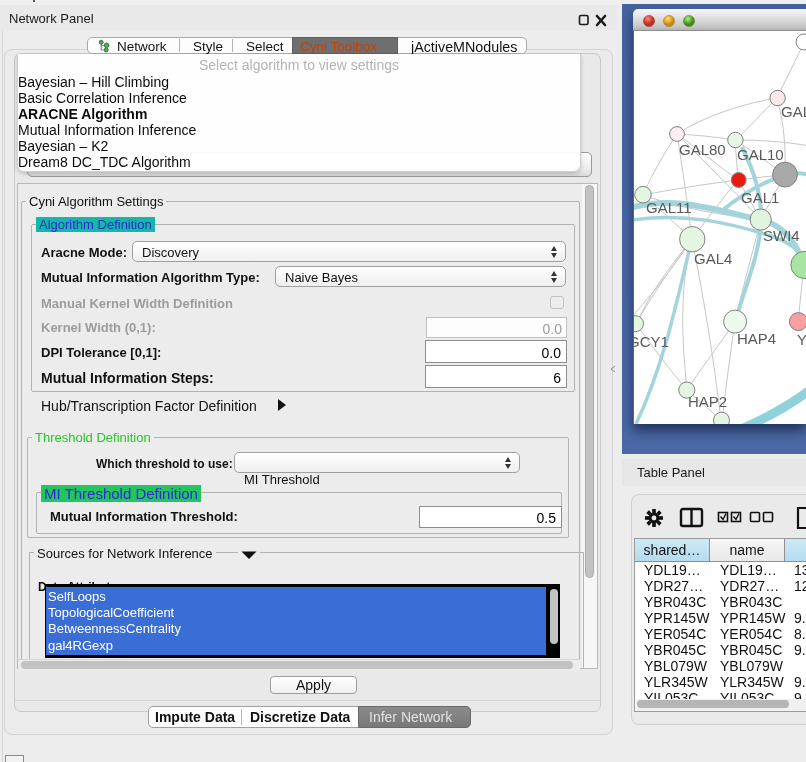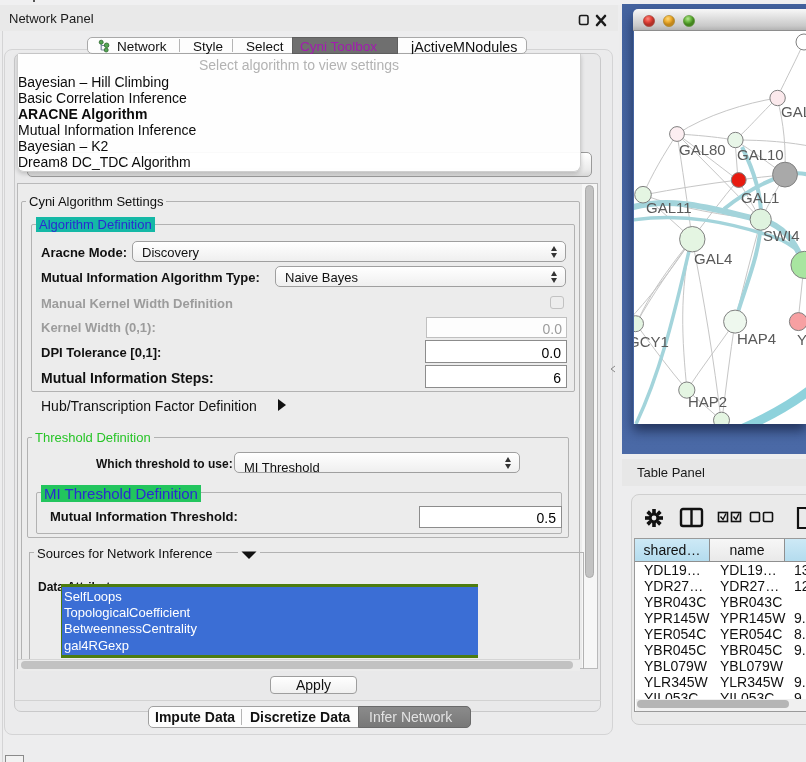--- a/index.html
+++ b/index.html
@@ -36,21 +36,21 @@
   <div class="abs" style="left:145px;top:2px;width:1px;height:13px;background:#b5b5b5;"></div>
   <svg class="abs" style="left:11px;top:2px;" width="14" height="14" viewBox="0 0 14 14">
     <path d="M3.2 3.5 L3.2 11 M3.2 6.5 L8 6.5 M3.2 11 L8 11" stroke="#7a8aa0" stroke-width="1.2" fill="none"></path>
     <circle cx="3.2" cy="3.2" r="2" fill="#55a855" stroke="#2c662c" stroke-width="0.8"></circle>
     <circle cx="8.6" cy="6.3" r="2.3" fill="#55a855" stroke="#2c662c" stroke-width="0.8"></circle>
     <circle cx="8.2" cy="11" r="2" fill="#55a855" stroke="#2c662c" stroke-width="0.8"></circle>
   </svg>
   <div class="abs" style="left:30px;top:1.5px;font-size:13.5px;color:#111;">Network</div>
   <div class="abs" style="left:106px;top:1.5px;font-size:13.5px;color:#111;">Style</div>
   <div class="abs" style="left:159px;top:1.5px;font-size:13.5px;color:#111;">Select</div>
-  <div class="abs" style="left:213px;top:1.5px;font-size:13.5px;color:#a21caf;">Cyni Toolbox</div>
+  <div class="abs" style="left:213px;top:1.5px;font-size:13.5px;color:#c2410c;">Cyni Toolbox</div>
   <div class="abs" style="left:324px;top:1.5px;font-size:14.3px;color:#111;">jActiveMNodules</div>
 </div>
 
 <div class="abs" style="left:27px;top:80px;font-size:13px;color:#8a8a8a;">Inference Algorithm</div>
 <div class="abs" style="left:27px;top:134px;font-size:13px;color:#8a8a8a;">Table Data</div>
 <div class="abs" style="left:27px;top:152px;width:565px;height:25px;background:linear-gradient(#ffffff,#ececec 70%,#d8d8d8);border:1px solid #9a9a9a;border-radius:5px;box-sizing:border-box;"></div>
 <div class="abs" style="left:32px;top:157px;font-size:13px;color:#9a9a9a;">galFiltered.sif (Sif form...</div>
 
 <div class="abs" style="left:17px;top:54px;width:564px;height:118px;background:rgba(255,255,255,0.95);border:1px solid #cfcfcf;border-top:none;border-radius:0 0 7px 7px;box-shadow:0 2px 4px rgba(0,0,0,0.18);box-sizing:border-box;"></div>
 <div class="abs" style="left:17px;top:57px;width:564px;text-align:center;font-size:14px;color:#b3b3b3;">Select algorithm to view settings</div>
@@ -100,36 +100,36 @@
 <div class="abs" style="left:41px;top:398px;font-size:14px;color:#111;">Hub/Transcription Factor Definition</div>
 <svg class="abs" style="left:276px;top:398px;" width="12" height="14">
     <path d="M2 1 L10 7 L2 13 Z" fill="#111"></path>
   </svg>
 
 <div class="abs" style="left:27px;top:437px;width:540px;height:99px;border:1px solid #b2b2b2;border-radius:2px;"></div>
 <div class="abs" style="left:32px;top:430px;background:#ececec;padding:0 3px;font-size:13px;color:#27c427;">Threshold Definition</div>
 
 <div class="abs b" style="left:96px;top:457px;font-size:12px;color:#111;">Which threshold to use:</div>
 <div class="abs combo" style="left:234px;top:452px;width:286px;height:21px;"></div>
-<div class="abs" style="left:244px;top:460px;font-size:13px;color:#111;">MI Threshold</div>
+<div class="abs" style="left:244px;top:472px;font-size:13px;color:#111;">MI Threshold</div>
 
 <div class="abs" style="left:36px;top:492px;width:524px;height:40px;border:1px solid #b2b2b2;border-radius:2px;"></div>
 <div class="abs" style="left:41px;top:485px;background:#22c55e;padding:0 3px;font-size:15px;color:#2a2ad0;">MI Threshold Definition</div>
 <div class="abs b" style="left:50px;top:509px;font-size:13px;color:#111;">Mutual Information Threshold:</div>
 <div class="abs" style="left:419px;top:506px;width:143px;height:22px;background:#fff;border:1px solid #8c8c8c;box-sizing:border-box;"></div>
 <div class="abs" style="left:419px;top:510px;width:137px;text-align:right;font-size:14px;color:#000;">0.5</div>
 
 <div class="abs" style="left:29px;top:552px;width:553px;height:116px;border:1px solid #b2b2b2;border-bottom:none;"></div>
 <div class="abs" style="left:34px;top:546px;background:#ececec;padding:0 3px;font-size:13px;color:#111;">Sources for Network Inference</div>
 <svg class="abs" style="left:238px;top:550px;background:#ececec;padding:0 2px;" width="18" height="10">
     <path d="M1.5 1.5 L16.5 1.5 L9 9 Z" fill="#111"></path>
   </svg>
 <div class="abs b" style="left:38px;top:580px;font-size:12px;color:#111;text-align:center;">Data Attributes</div>
 
-<div class="abs" style="left:45px;top:584px;width:417px;height:74px;background:#4d7c0f;overflow:hidden;margin-left:16px;">
+<div class="abs" style="left:45px;top:584px;width:515px;height:74px;background:#000000;overflow:hidden;">
   <div class="abs" style="left:0.5px;top:3px;width:500px;height:67.5px;background:#3b6ed5;"></div>
   <div class="abs" style="left:3px;top:4.5px;font-size:13px;line-height:16.4px;color:#fff;">SelfLoops<br>TopologicalCoefficient<br>BetweennessCentrality<br>gal4RGexp</div>
   <div class="abs" style="left:505px;top:5px;width:8px;height:55px;background:#c3c3c3;border-radius:4px;"></div>
 </div>
 
 <div class="abs" style="left:18px;top:659px;width:562px;height:11px;background:#ececec;border-top:1px solid #d5d5d5;"></div>
 <div class="abs" style="left:21px;top:661px;width:552px;height:7.5px;background:#c2c2c2;border-radius:4px;"></div>
 
 <div class="abs" style="left:270px;top:676px;width:87px;height:18px;background:linear-gradient(#ffffff,#f0f0f0);border:1px solid #9e9e9e;border-radius:4px;box-sizing:border-box;text-align:center;font-size:14px;color:#111;line-height:16px;">Apply</div>
 

